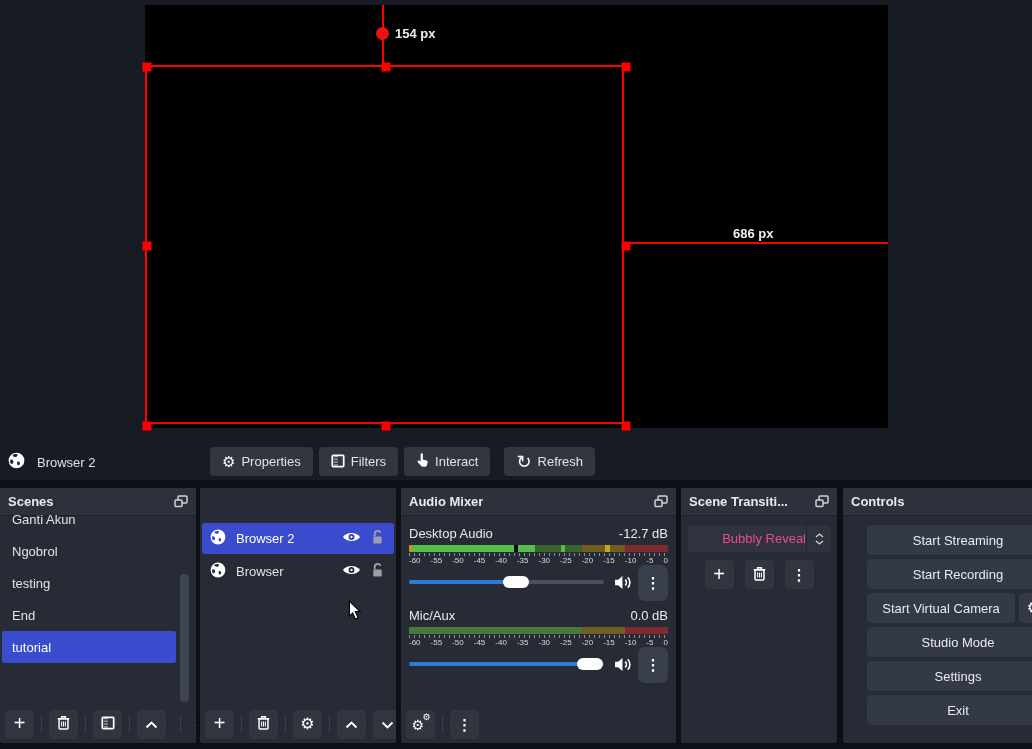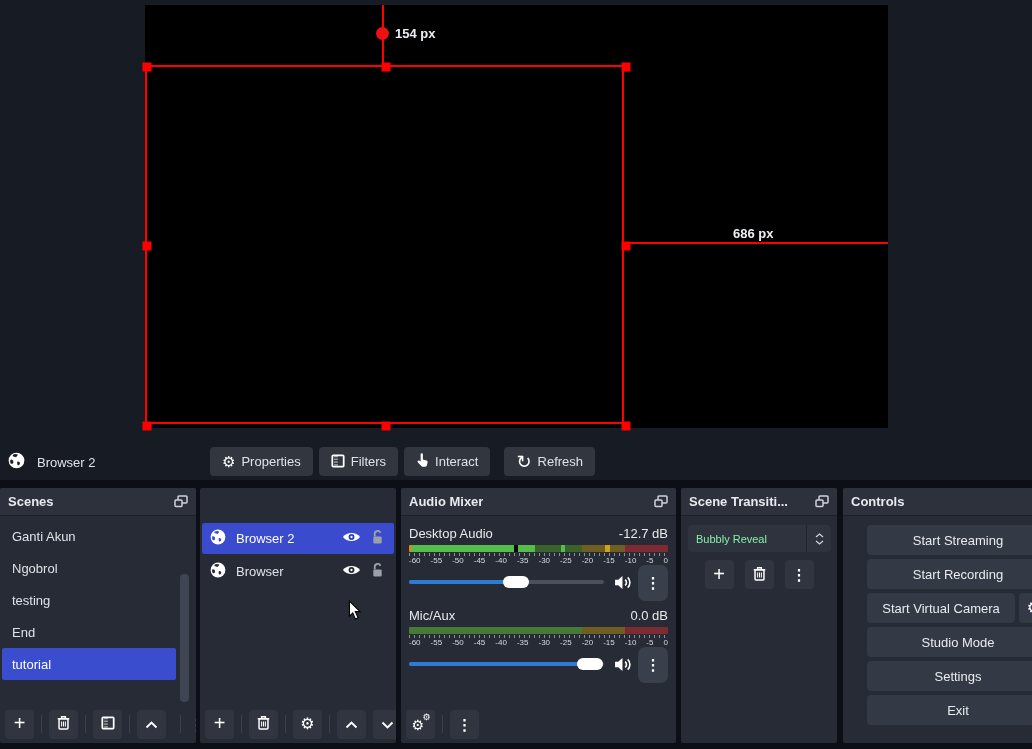--- a/index.html
+++ b/index.html
@@ -33,21 +33,21 @@
   .panel-title { color:#e8eaee; font-size:13px; font-weight:bold; white-space:nowrap; overflow:hidden; }
   .popout { display:flex; flex:none; }
 
   #scenes { left:0; width:196px; }
   #sources { left:200px; width:196px; }
   #mixer { left:401px; width:275px; }
   #transitions { left:681px; width:156px; }
   #controls { left:843px; width:214px; }
 
   
-  .list { position:absolute; left:0; top:32px; right:0; }
+  .list { position:absolute; left:0; top:15px; right:0; }
   .list-item { height:32px; display:flex; align-items:center; padding-left:12px; color:#dfe2e7; font-size:13px; cursor:pointer; }
   .list-item.selected { background:#3a4dce; color:#fff; margin:0 20px 0 2px; border-radius:2px; padding-left:10px; }
   .scrollbar { position:absolute; right:7px; top:86px; width:9px; height:128px; background:#3f4552; border-radius:4px; }
 
   .src-row { height:31px; margin:2px 2px 0 2px; display:flex; align-items:center; padding:0 10px 0 8px; color:#dfe2e7; font-size:13px; gap:10px; cursor:pointer; border-radius:2px; }
   .src-row.selected { background:#3a4bcd; color:#fff; }
   .src-row .name { flex:1; }
 
   
   .dock-toolbar { position:absolute; left:5px; right:5px; bottom:4px; height:30px; display:flex; align-items:center; gap:7px; }
@@ -70,21 +70,21 @@
   .slider-row { position:relative; height:22px; margin-top:5px; display:flex; align-items:center; }
   .slider { position:relative; width:195px; height:22px; cursor:pointer; }
   .slider .track { position:absolute; left:0; right:0; top:9px; height:4px; background:#4b515c; border-radius:2px; }
   .slider .fill { position:absolute; left:0; top:9px; height:4px; background:#2d7bd4; border-radius:2px; }
   .slider .thumb { position:absolute; top:5px; width:26px; height:12px; background:#fff; border-radius:6px; transform:translateX(-50%); }
   .speaker { margin-left:10px; display:flex; }
   .mix-kebab { position:absolute; right:0; top:-6px; width:30px; height:36px; background:#3a404b; border:none; border-radius:7px; color:#fff; font-size:15px; font-weight:bold; cursor:pointer; font-family:inherit; }
 
   
   .dropdown { position:absolute; left:7px; top:37px; width:143px; height:27px; background:#2e333e; border-radius:4px; display:flex; align-items:center; cursor:pointer; }
-  .dropdown .val { flex:1; padding-left:8px; color:#86efac; font-size:11px; white-space:nowrap; overflow:hidden; }
+  .dropdown .val { flex:1; padding-left:8px; color:#ec4899; font-size:13px; white-space:nowrap; overflow:hidden;text-align:right; }
   .dropdown .spin { width:25px; height:100%; border-left:1px solid #202530; display:flex; flex-direction:column; align-items:center; justify-content:center; gap:2px; }
   .trans-btns { position:absolute; left:0; right:0; top:72px; display:flex; justify-content:center; gap:11px; }
 
   
   .ctl-body { position:absolute; left:24px; right:8px; top:37px; display:flex; flex-direction:column; gap:4px; }
   .ctl-btn { height:30px; background:#333945; border:none; border-radius:4px; color:#e9ebee; font-size:13px; font-family:inherit; cursor:pointer; }
   .ctl-row { display:flex; gap:4px; }
   .ctl-row .ctl-btn { flex:1; }
   .ctl-gear { width:30px; height:30px; flex:none; background:#333945; border:none; border-radius:4px; color:#fff; font-size:16px; cursor:pointer; display:flex; align-items:center; justify-content:center; }
 

